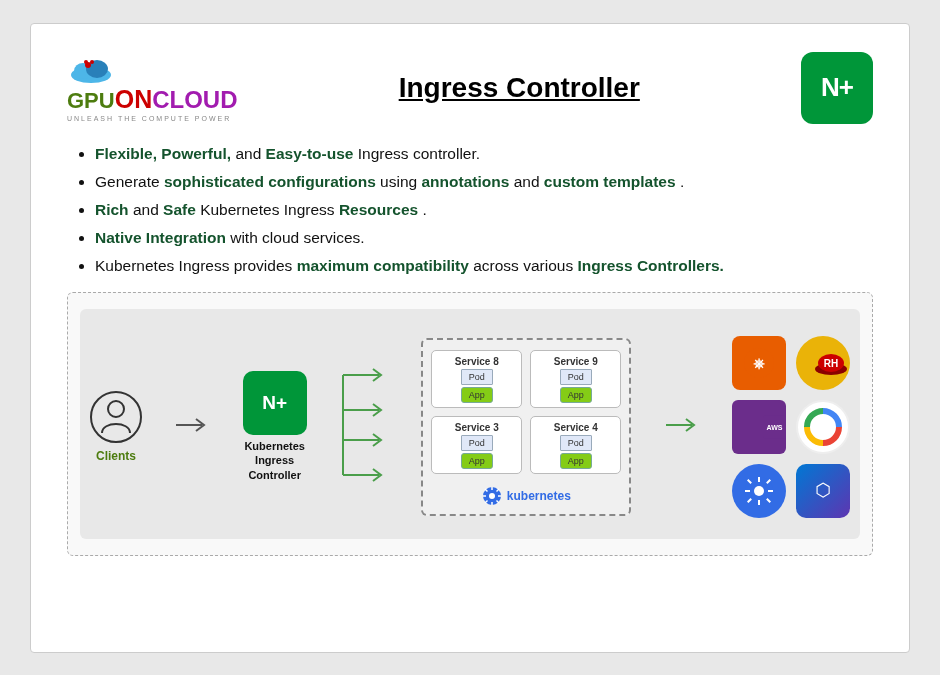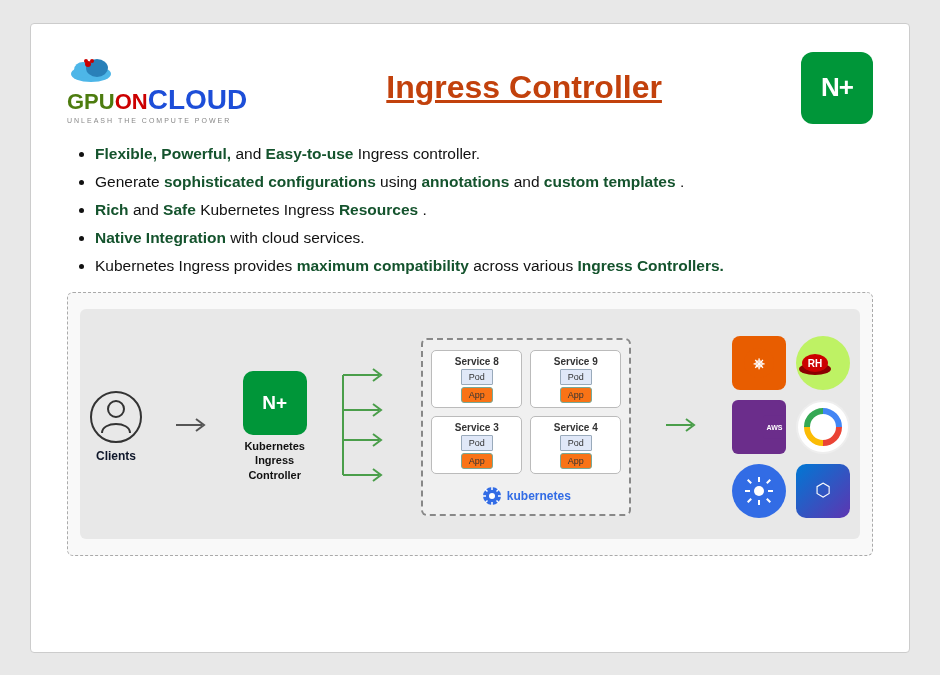--- a/index.html
+++ b/index.html
@@ -26,22 +26,22 @@
       align-items: center;
       justify-content: space-between;
       margin-bottom: 18px;
     }
     .logo-area {
       display: flex;
       flex-direction: column;
       align-items: flex-start;
     }
     .logo-gpu { color: #4d7c0f; font-family: Arial, sans-serif; font-weight:900; font-size:22px; }
-    .logo-on { color: #cc0000; font-family: Arial, sans-serif; font-weight:900; font-size:22px; }
-    .logo-cloud { color: #1d4ed8; font-family: Arial, sans-serif; font-weight:900; font-size:28px; }
+    .logo-on { color: #cc0000; font-family: Arial, sans-serif; font-weight:900; font-size:25px; }
+    .logo-cloud { color: #a21caf; font-family: Arial, sans-serif; font-weight:900; font-size:24px; }
     .logo-tagline {
       font-size: 7px;
       color: #888;
       letter-spacing: 2px;
       margin-top: 1px;
       font-family: Arial, sans-serif;
     }
     .nginx-badge {
       width: 72px;
       height: 72px;
@@ -50,24 +50,24 @@
       display: flex;
       align-items: center;
       justify-content: center;
       color: #fff;
       font-size: 26px;
       font-weight: bold;
       font-family: Arial, sans-serif;
       letter-spacing: -1px;
     }
     .page-title {
-      font-size: 32px;
+      font-size: 28px;
       font-weight: bold;
       text-decoration: underline;
-      color: #c2410c;
+      color: #000000;
       text-align: center;
       font-family: Arial, sans-serif;
       flex: 1;
     }
     .bullet-list {
       list-style: disc;
       padding-left: 28px;
       margin-bottom: 14px;
     }
     .bullet-list li {
@@ -109,21 +109,21 @@
       border: 2px solid #333;
       border-radius: 50%;
       display: flex;
       align-items: center;
       justify-content: center;
     }
     .client-label {
       font-size: 12px;
       font-family: Arial, sans-serif;
       font-weight: bold;
-      color: #0f172a;
+      color: #4d7c0f;
       text-align: center;
     }
     
     .nginx-controller {
       display: flex;
       flex-direction: column;
       align-items: center;
       gap: 4px;
     }
     .nginx-badge-sm {
@@ -177,21 +177,21 @@
     .pod-box {
       background: #e0e8f8;
       border: 1px solid #9ab;
       border-radius: 1px;
       font-size: 9px;
       padding: 2px 7px;
       font-family: Arial, sans-serif;
       color: #333;
     }
     .app-box {
-      background: #f97316;
+      background: #84cc16;
       border: 1px solid #7a9;
       border-radius: 3px;
       font-size: 9px;
       padding: 2px 7px;
       font-family: Arial, sans-serif;
       color: #333;
     }
     .kubernetes-badge {
       grid-column: 1 / -1;
       display: flex;
@@ -389,21 +389,21 @@
 
       <div class="cloud-icons-section">
 
         <div class="cloud-icon-item icon-orange">
           <svg width="34" height="34" viewBox="0 0 34 34">
             <circle cx="17" cy="17" r="15" fill="#e85d00"></circle>
             <text x="17" y="22" text-anchor="middle" font-size="14" fill="#fff" font-family="Arial" font-weight="bold">⎈</text>
           </svg>
         </div>
 
-        <div style="width:54px;height:54px;background:#bef264;border-radius:50%;display:flex;align-items:center;justify-content:flex-start;">
+        <div style="width:54px;height:54px;background:#eab308;border-radius:50%;display:flex;align-items:center;justify-content:flex-end;">
           <svg width="38" height="28" viewBox="0 0 38 28">
             <ellipse cx="19" cy="20" rx="16" ry="6" fill="#8b0000"></ellipse>
             <ellipse cx="19" cy="14" rx="13" ry="9" fill="#cc0000"></ellipse>
             <text x="19" y="18" text-anchor="middle" font-size="10" fill="#fff" font-family="Arial" font-weight="bold">RH</text>
           </svg>
         </div>
 
         <div class="cloud-icon-item icon-purple" style="border-radius:6px;">
           <svg width="36" height="36" viewBox="0 0 36 36">
             <rect width="36" height="36" fill="#6b2d8b" rx="4"></rect>

